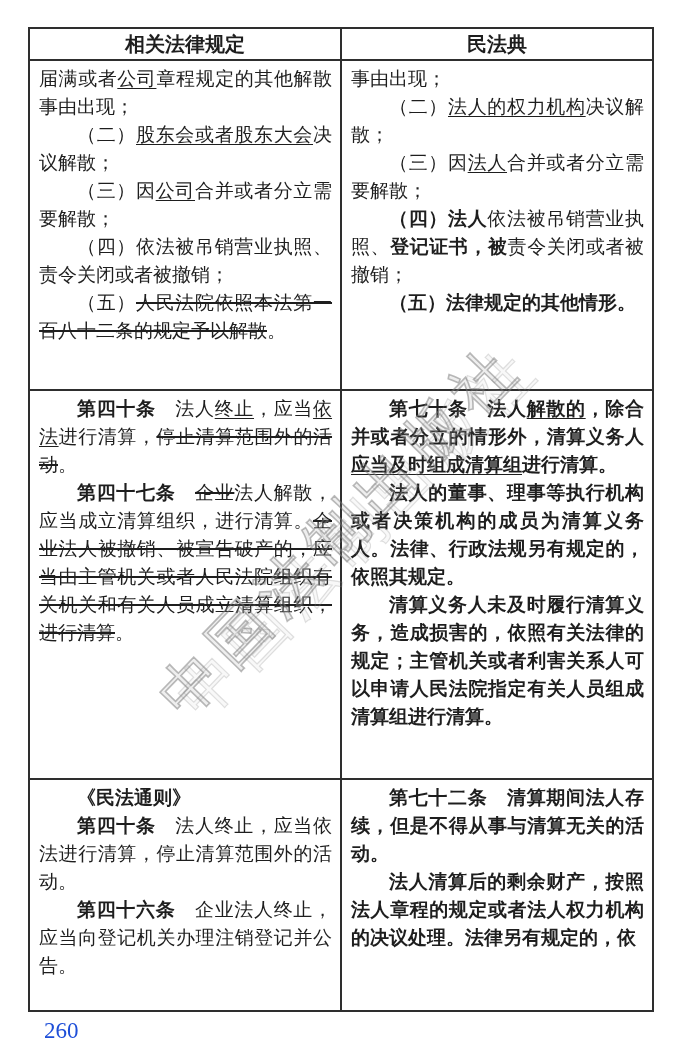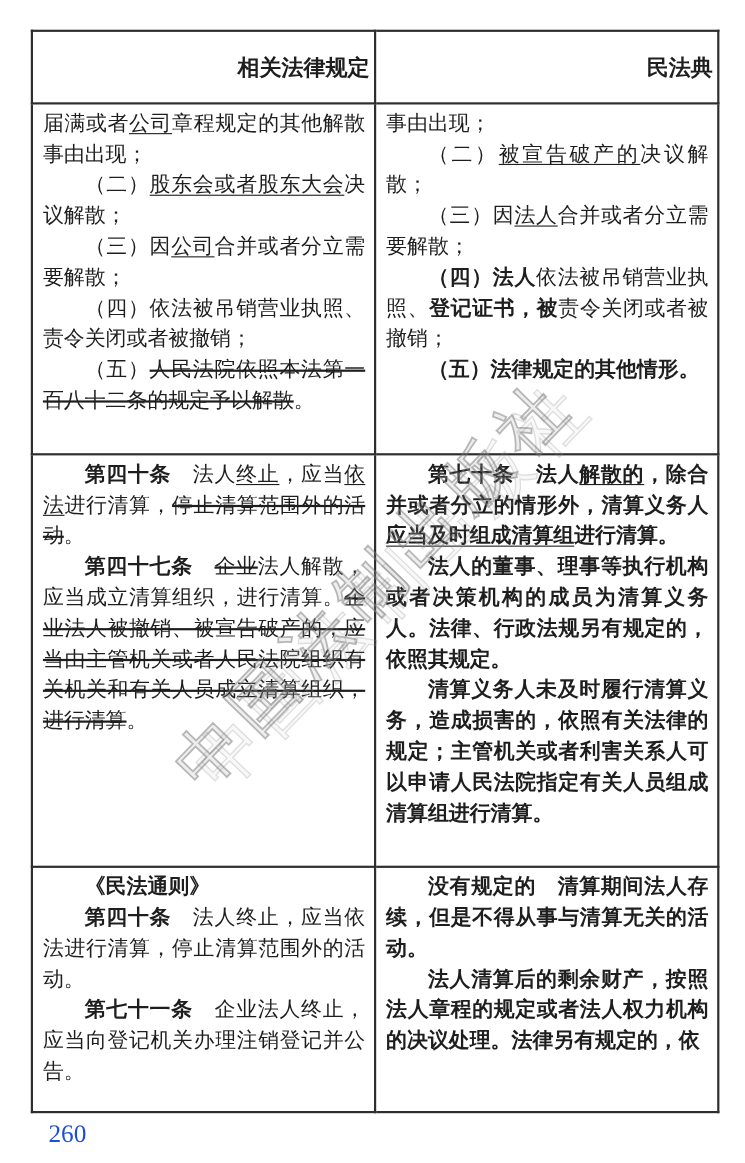--- a/index.html
+++ b/index.html
@@ -12,21 +12,21 @@
   
   table.cmp{
     position:absolute;left:28px;top:27px;width:624px;height:985px;
     border-collapse:collapse;table-layout:fixed;background:transparent;
   }
   table.cmp th, table.cmp td{
     border:2px solid #2e2e2e;vertical-align:top;overflow:hidden;
     padding:4px 8px 4px 9px;
   }
   table.cmp th{
-    height:28px;padding:18px 4px;text-align:right;vertical-align:middle;
+    height:28px;padding:1px 4px;text-align:center;vertical-align:middle;
     font-family:Liberation Serif, serif;font-weight:700;font-size:20px;
   }
   td .cell{font-size:19px;line-height:28px;text-align:justify;}
   td p{margin:0;text-indent:0;}
   td p.ind{text-indent:2em;}
   .bd{font-weight:700;}
   .u{text-decoration:underline;text-underline-offset:3px;text-decoration-thickness:1px;}
   .st{text-decoration:line-through;text-decoration-thickness:1.5px;}
   .bd.u{text-decoration:underline;text-underline-offset:3px;}
   tr.r1{height:294px;} tr.r2{height:343px;} tr.r3{height:120px;} tr.r4{height:192px;}
@@ -76,21 +76,21 @@
               <p><span>届满或者</span><span class="u">公司</span><span>章程规定的其他解散事由出现；</span></p>
               <p class="ind"><span>（二）</span><span class="u">股东会或者股东大会</span><span>决议解散；</span></p>
               <p class="ind"><span>（三）因</span><span class="u">公司</span><span>合并或者分立需要解散；</span></p>
               <p class="ind"><span>（四）依法被吊销营业执照、责令关闭或者被撤销；</span></p>
               <p class="ind"><span>（五）</span><span class="st">人民法院依照本法第一百八十二条的规定予以解散</span><span>。</span></p>
             </div>
           </td>
           <td>
             <div class="cell">
               <p><span>事由出现；</span></p>
-              <p class="ind"><span>（二）</span><span class="u">被宣告破产的</span><span>决议解散；</span></p>
+              <p class="ind"><span>（二）</span><span class="u">法人的权力机构</span><span>决议解散；</span></p>
               <p class="ind"><span>（三）因</span><span class="u">法人</span><span>合并或者分立需要解散；</span></p>
               <p class="ind"><span class="bd">（四）法人</span><span>依法被吊销营业执照、</span><span class="bd">登记证书，被</span><span>责令关闭或者被撤销；</span></p>
               <p class="ind"><span class="bd">（五）法律规定的其他情形。</span></p>
             </div>
           </td>
         </tr>
         <tr class="r2">
           <td>
             <div class="cell">
               <p class="ind"><span class="bd">第四十条</span><span>　法人</span><span class="u">终止</span><span>，应当</span><span class="u">依法</span><span>进行清算，</span><span class="st">停止清算范围外的活动</span><span>。</span></p>
@@ -103,26 +103,26 @@
               <p class="ind"><span class="bd">法人的董事、理事等执行机构或者决策机构的成员为清算义务人。法律、行政法规另有规定的，依照其规定。</span></p>
               <p class="ind"><span class="bd">清算义务人未及时履行清算义务，造成损害的，依照有关法律的规定；主管机关或者利害关系人可以申请人民法院指定有关人员组成清算组进行清算。</span></p>
             </div>
           </td>
         </tr>
         <tr class="r4">
           <td>
             <div class="cell">
               <p class="ind"><span class="bd">《民法通则》</span></p>
               <p class="ind"><span class="bd">第四十条</span><span>　法人终止，应当依法进行清算，停止清算范围外的活动。</span></p>
-              <p class="ind"><span class="bd">第七十一条</span><span>　企业法人终止，应当向登记机关办理注销登记并公告。</span></p>
+              <p class="ind"><span class="bd">第四十六条</span><span>　企业法人终止，应当向登记机关办理注销登记并公告。</span></p>
             </div>
           </td>
           <td>
             <div class="cell">
-              <p class="ind"><span class="bd">没有规定的</span><span class="bd">　清算期间法人存续，但是不得从事与清算无关的活动。</span></p>
+              <p class="ind"><span class="bd">第七十二条</span><span class="bd">　清算期间法人存续，但是不得从事与清算无关的活动。</span></p>
               <p class="ind"><span class="bd">法人清算后的剩余财产，按照法人章程的规定或者法人权力机构的决议处理。法律另有规定的，依</span></p>
             </div>
           </td>
         </tr>
       </tbody>
   </table>
 
   <div class="watermark echo">中国法制出版社</div>
   <div class="watermark">中国法制出版社</div>
 

